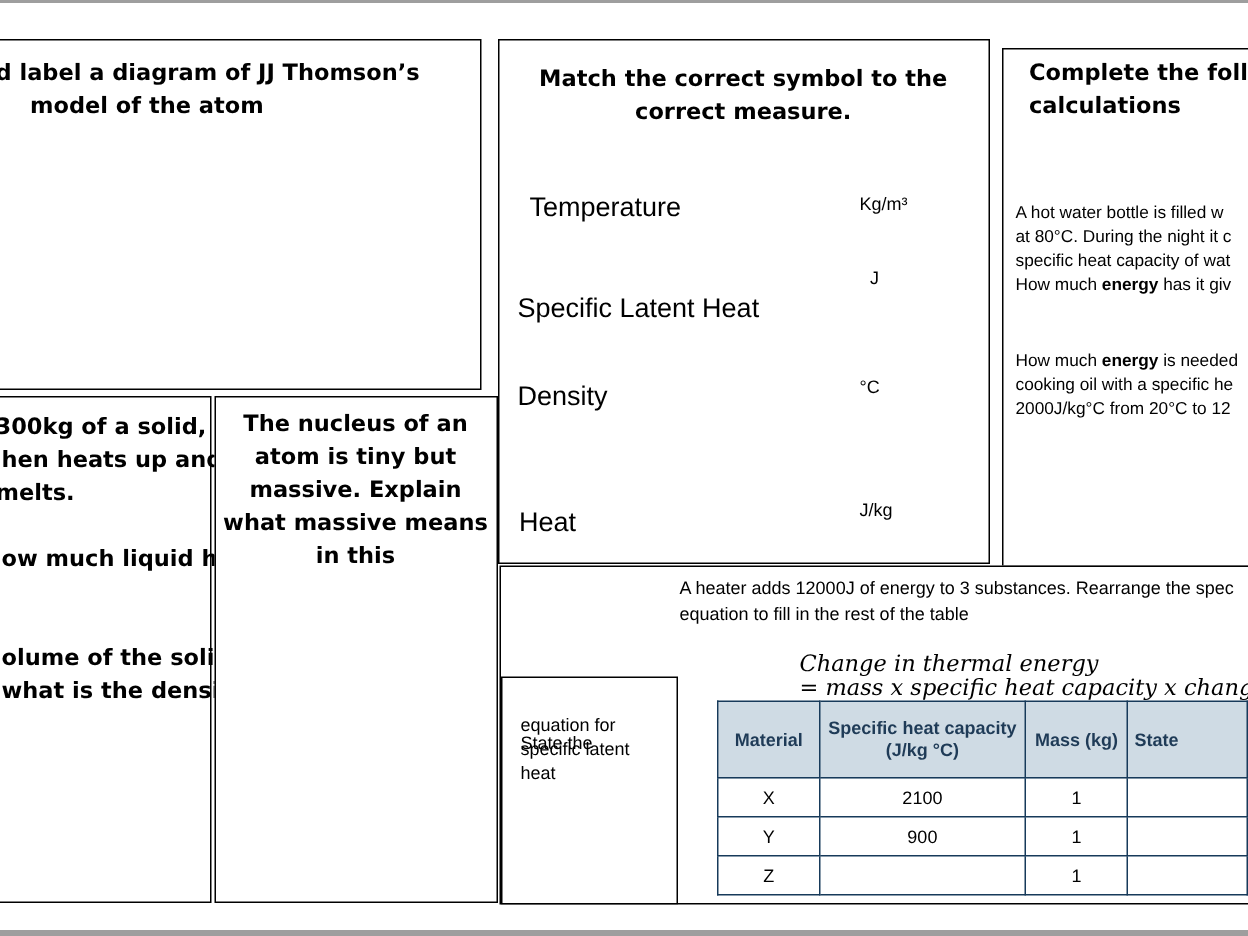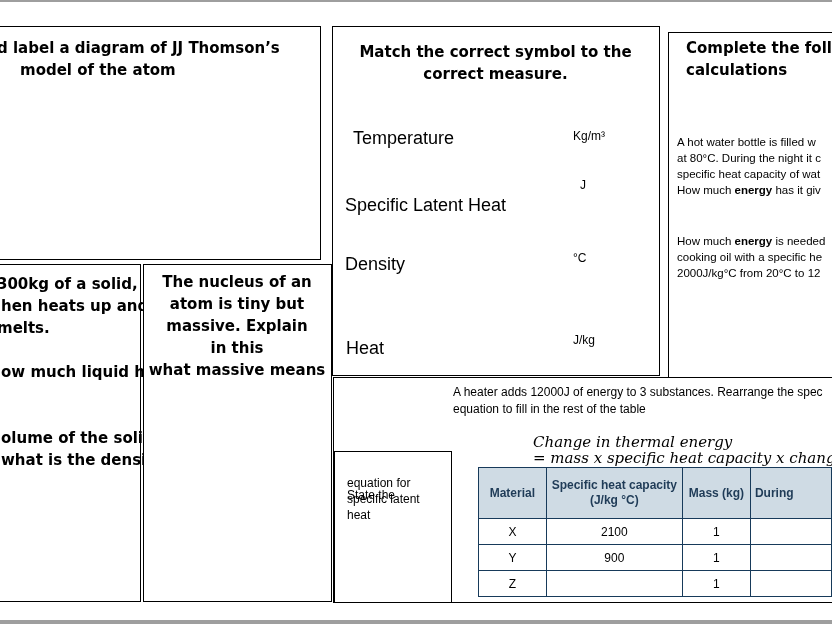--- a/index.html
+++ b/index.html
@@ -34,22 +34,22 @@
   <div class="qtext" style="left:4px;top:96px;">ow much liquid he</div>
   <div class="qtext" style="left:4px;top:162px;">olume of the solid</div>
   <div class="qtext" style="left:4px;top:184px;">what is the density?</div>
 </div>
 
 <div class="box" style="left:143px;top:264px;width:189px;height:338px;">
   <div style="position:absolute;left:0;top:6px;width:186px;text-align:center;font-weight:bold;font-size:15px;line-height:22px;">
     <div>The nucleus of an</div>
     <div>atom is tiny but</div>
     <div>massive. Explain</div>
+    <div>what massive means</div>
     <div>in this</div>
-    <div>what massive means</div>
   </div>
 </div>
 
 <div class="box" style="left:332px;top:26px;width:328px;height:350px;">
   <div style="position:absolute;left:0;top:14px;width:325px;text-align:center;font-weight:bold;font-size:15px;line-height:22px;">
     <div>Match the correct symbol to the</div>
     <div>correct measure.</div>
   </div>
   <div class="measure" style="left:20px;top:101px;">Temperature</div>
   <div class="measure" style="left:12px;top:168px;">Specific Latent Heat</div>
@@ -86,21 +86,21 @@
   <div class="small" style="left:12px;top:39px;font-size:12px;">specific latent</div>
   <div class="small" style="left:12px;top:55px;font-size:12px;">heat</div>
 </div>
 
 <table class="calc">
   <tbody>
       <tr>
     <th style="width:62px;">Material</th>
     <th style="width:146px;">Specific heat capacity<br>(J/kg °C)</th>
     <th style="width:66px;">Mass (kg)</th>
-    <th style="width:80px;text-align:left;">During</th>
+    <th style="width:80px;text-align:left;">State</th>
   </tr>
   <tr>
     <td>X</td>
     <td>2100</td>
     <td>1</td>
     <td></td>
   </tr>
   <tr>
     <td>Y</td>
     <td>900</td>

